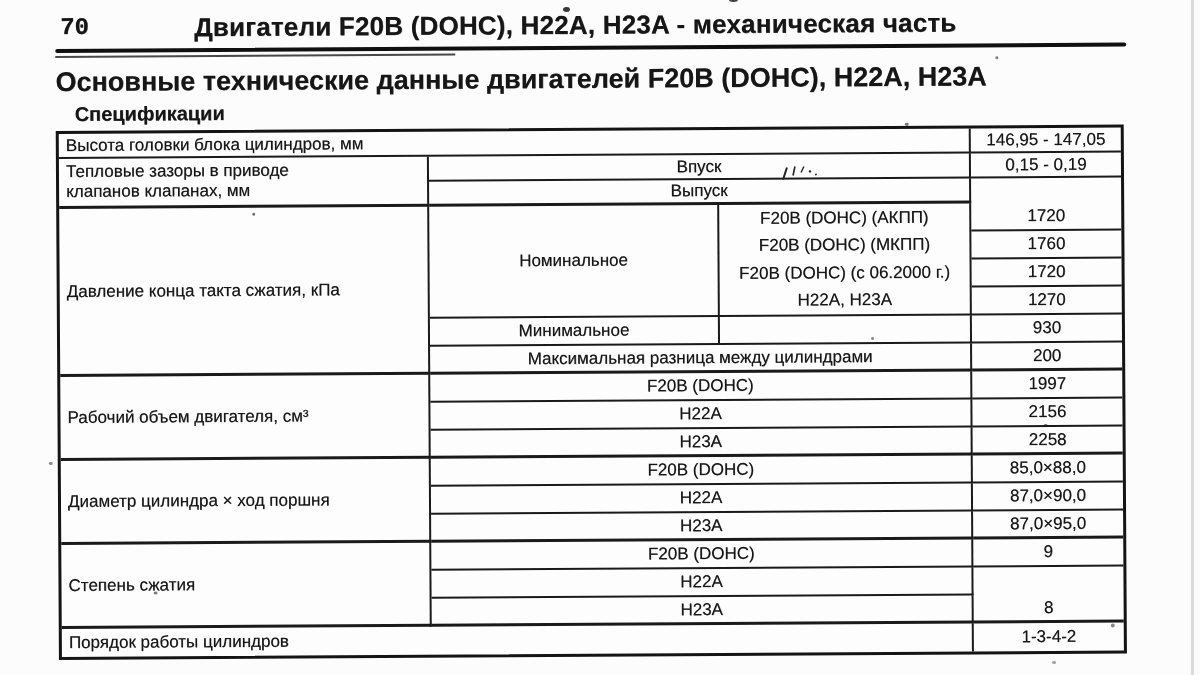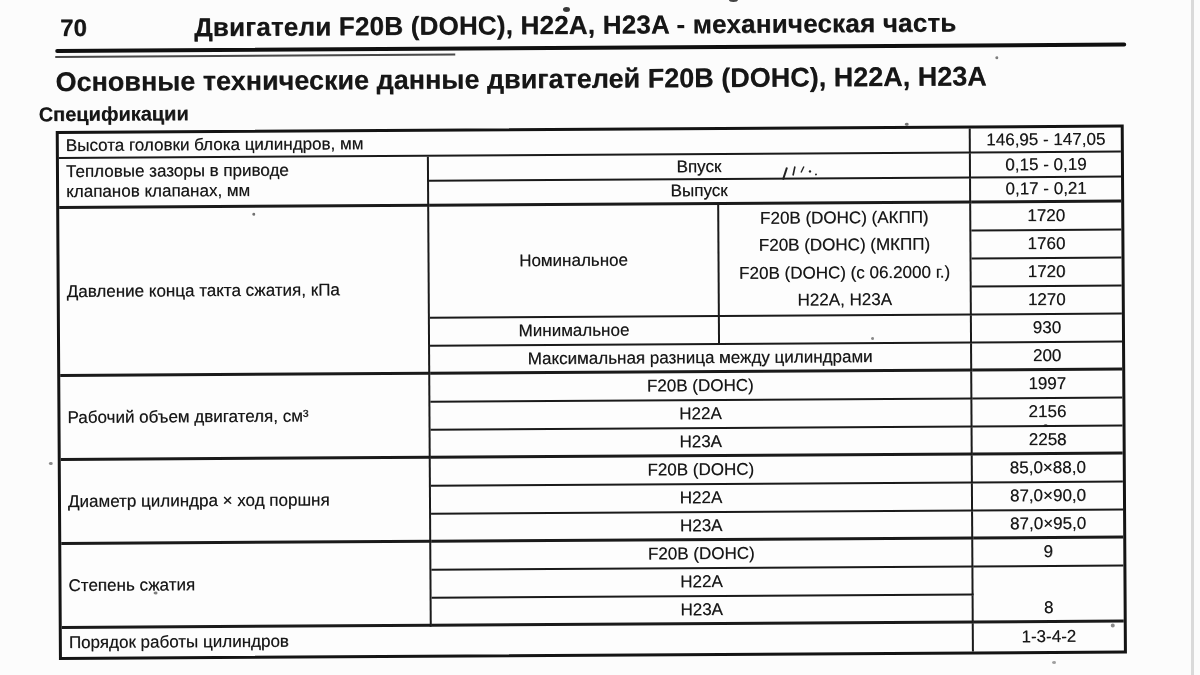--- a/index.html
+++ b/index.html
@@ -1,28 +1,28 @@
 <!DOCTYPE html>
 <html><head>
 <meta charset="utf-8">
 <style>
   html,body{margin:0;padding:0;width:1200px;height:675px;overflow:hidden;
     background:#fbfbfb;font-family:"Liberation Sans", sans-serif;color:#161616;}
   .page{position:absolute;inset:0;background:#fcfcfc;}
   .tilt{position:absolute;inset:0;transform:rotate(-0.35deg);transform-origin:60px 340px;}
 
   .page-number{position:absolute;left:62px;top:14px;font-size:24px;font-weight:bold;
-    text-shadow:0.4px 0.3px 0 rgba(10,10,10,.6);}
+    text-shadow:0.4px 0.3px 0 rgba(10,10,10,.6);font-family:Liberation Mono, monospace;}
   .header-title{position:absolute;left:196px;top:13px;font-size:26px;font-weight:bold;
     letter-spacing:.2px;text-shadow:0.4px 0.3px 0 rgba(10,10,10,.6);white-space:nowrap;}
   .header-rule{position:absolute;left:57px;top:49px;width:1071px;height:4px;background:#101010;border-radius:2px;}
   .header-rule2{position:absolute;left:57px;top:56px;width:400px;height:2px;background:#1c1c1c;opacity:.8;}
   .doc-title{position:absolute;left:57px;top:67px;font-size:27px;font-weight:bold;
     text-shadow:0.4px 0.3px 0 rgba(10,10,10,.55);white-space:nowrap;}
-  .doc-subtitle{position:absolute;left:40px;top:103px;font-size:20px;font-weight:bold;
+  .doc-subtitle{position:absolute;left:76px;top:103px;font-size:20px;font-weight:bold;
     text-shadow:0.3px 0.3px 0 rgba(10,10,10,.55);}
 
   .spec-table{position:absolute;left:57px;top:131px;display:grid;
     grid-template-columns:370px 290px 252px 150px;
     grid-template-rows:25px 25px 25px repeat(16,28px);
     border:3px solid #141414;font-size:17px;background:#fdfdfd;}
   .cell{display:flex;align-items:center;justify-content:center;
     border-right:2px solid #1a1a1a;border-bottom:2px solid #1a1a1a;
     overflow:hidden;white-space:nowrap;
     text-shadow:0.3px 0.25px 0 rgba(15,15,15,.55);}
@@ -58,21 +58,20 @@
       <div class="cell l" style="grid-area:1/1/2/4">Высота головки блока цилиндров, мм</div>
       <div class="cell nr" style="grid-area:1/4/2/5">146,95 - 147,05</div>
 
       <div class="cell two-line tb" style="grid-area:2/1/4/2">
         <div>Тепловые зазоры в приводе</div>
         <div>клапанов клапанах, мм</div>
       </div>
       <div class="cell" style="grid-area:2/2/3/4">Впуск</div>
       <div class="cell nr" style="grid-area:2/4/3/5">0,15 - 0,19</div>
       <div class="cell tb" style="grid-area:3/2/4/4">Выпуск</div>
-      <div class="cell nr tb" style="grid-area:3/4/4/5">0,17 - 0,21</div>
 
       <div class="cell l tb" style="grid-area:4/1/10/2">Давление конца такта сжатия, кПа</div>
       <div class="cell" style="grid-area:4/2/8/3">Номинальное</div>
       <div class="cell variants" style="grid-area:4/3/8/4">
         <div>F20B (DOHC) (АКПП)</div>
         <div>F20B (DOHC) (МКПП)</div>
         <div>F20B (DOHC) (с 06.2000 г.)</div>
         <div>H22A, H23A</div>
       </div>
       <div class="cell nr" style="grid-area:4/4/5/5">1720</div>

